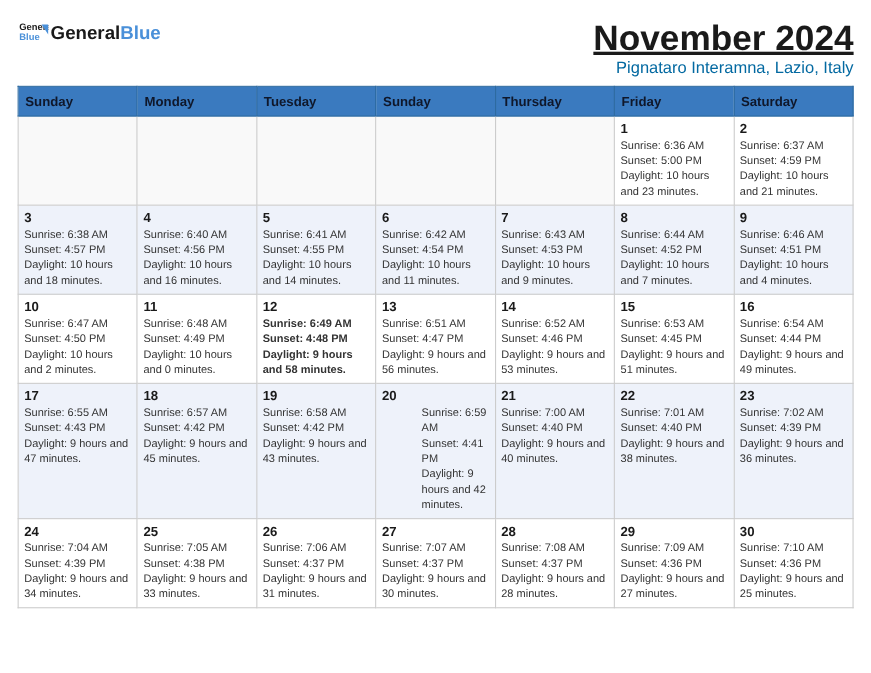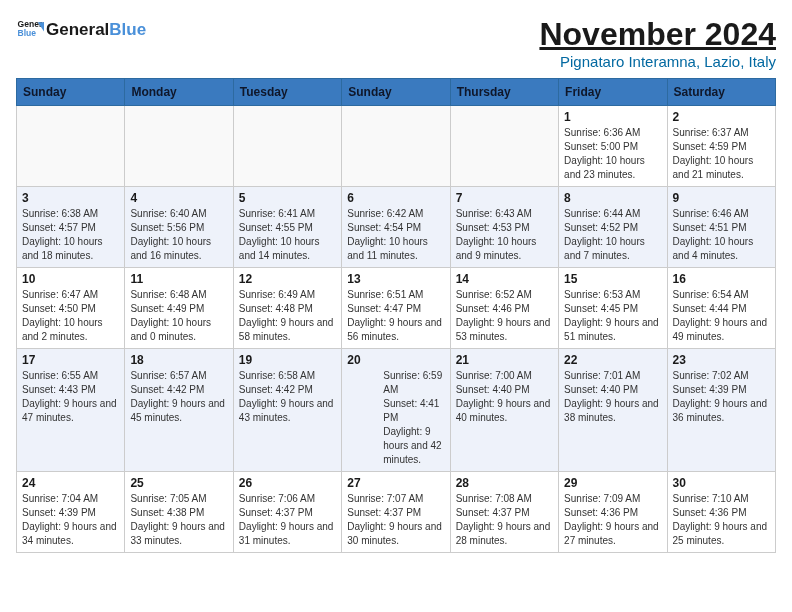--- a/index.html
+++ b/index.html
@@ -144,21 +144,21 @@
       <tr>
         <td class="alt-row">
           <div class="day-number">3</div>
           <div class="day-detail" style="white-space: pre-line;">Sunrise: 6:38 AM
 Sunset: 4:57 PM
 Daylight: 10 hours and 18 minutes.</div>
         </td>
         <td class="alt-row">
           <div class="day-number">4</div>
           <div class="day-detail" style="white-space: pre-line;">Sunrise: 6:40 AM
-Sunset: 5:56 PM
+Sunset: 4:56 PM
 Daylight: 10 hours and 16 minutes.</div>
         </td>
         <td class="alt-row">
           <div class="day-number">5</div>
           <div class="day-detail" style="white-space: pre-line;">Sunrise: 6:41 AM
 Sunset: 4:55 PM
 Daylight: 10 hours and 14 minutes.</div>
         </td>
         <td class="alt-row">
           <div class="day-number">6</div>
@@ -193,21 +193,21 @@
 Daylight: 10 hours and 2 minutes.</div>
         </td>
         <td>
           <div class="day-number">11</div>
           <div class="day-detail" style="white-space: pre-line;">Sunrise: 6:48 AM
 Sunset: 4:49 PM
 Daylight: 10 hours and 0 minutes.</div>
         </td>
         <td>
           <div class="day-number">12</div>
-          <div class="day-detail" style="white-space: pre-line;">Sunrise: 6:49 AM
+          <div class="day-detail" style="white-space: pre-line; font-weight: bold;">Sunrise: 6:49 AM
 Sunset: 4:48 PM
 Daylight: 9 hours and 58 minutes.</div>
         </td>
         <td>
           <div class="day-number">13</div>
           <div class="day-detail" style="white-space: pre-line;">Sunrise: 6:51 AM
 Sunset: 4:47 PM
 Daylight: 9 hours and 56 minutes.</div>
         </td>
         <td>

